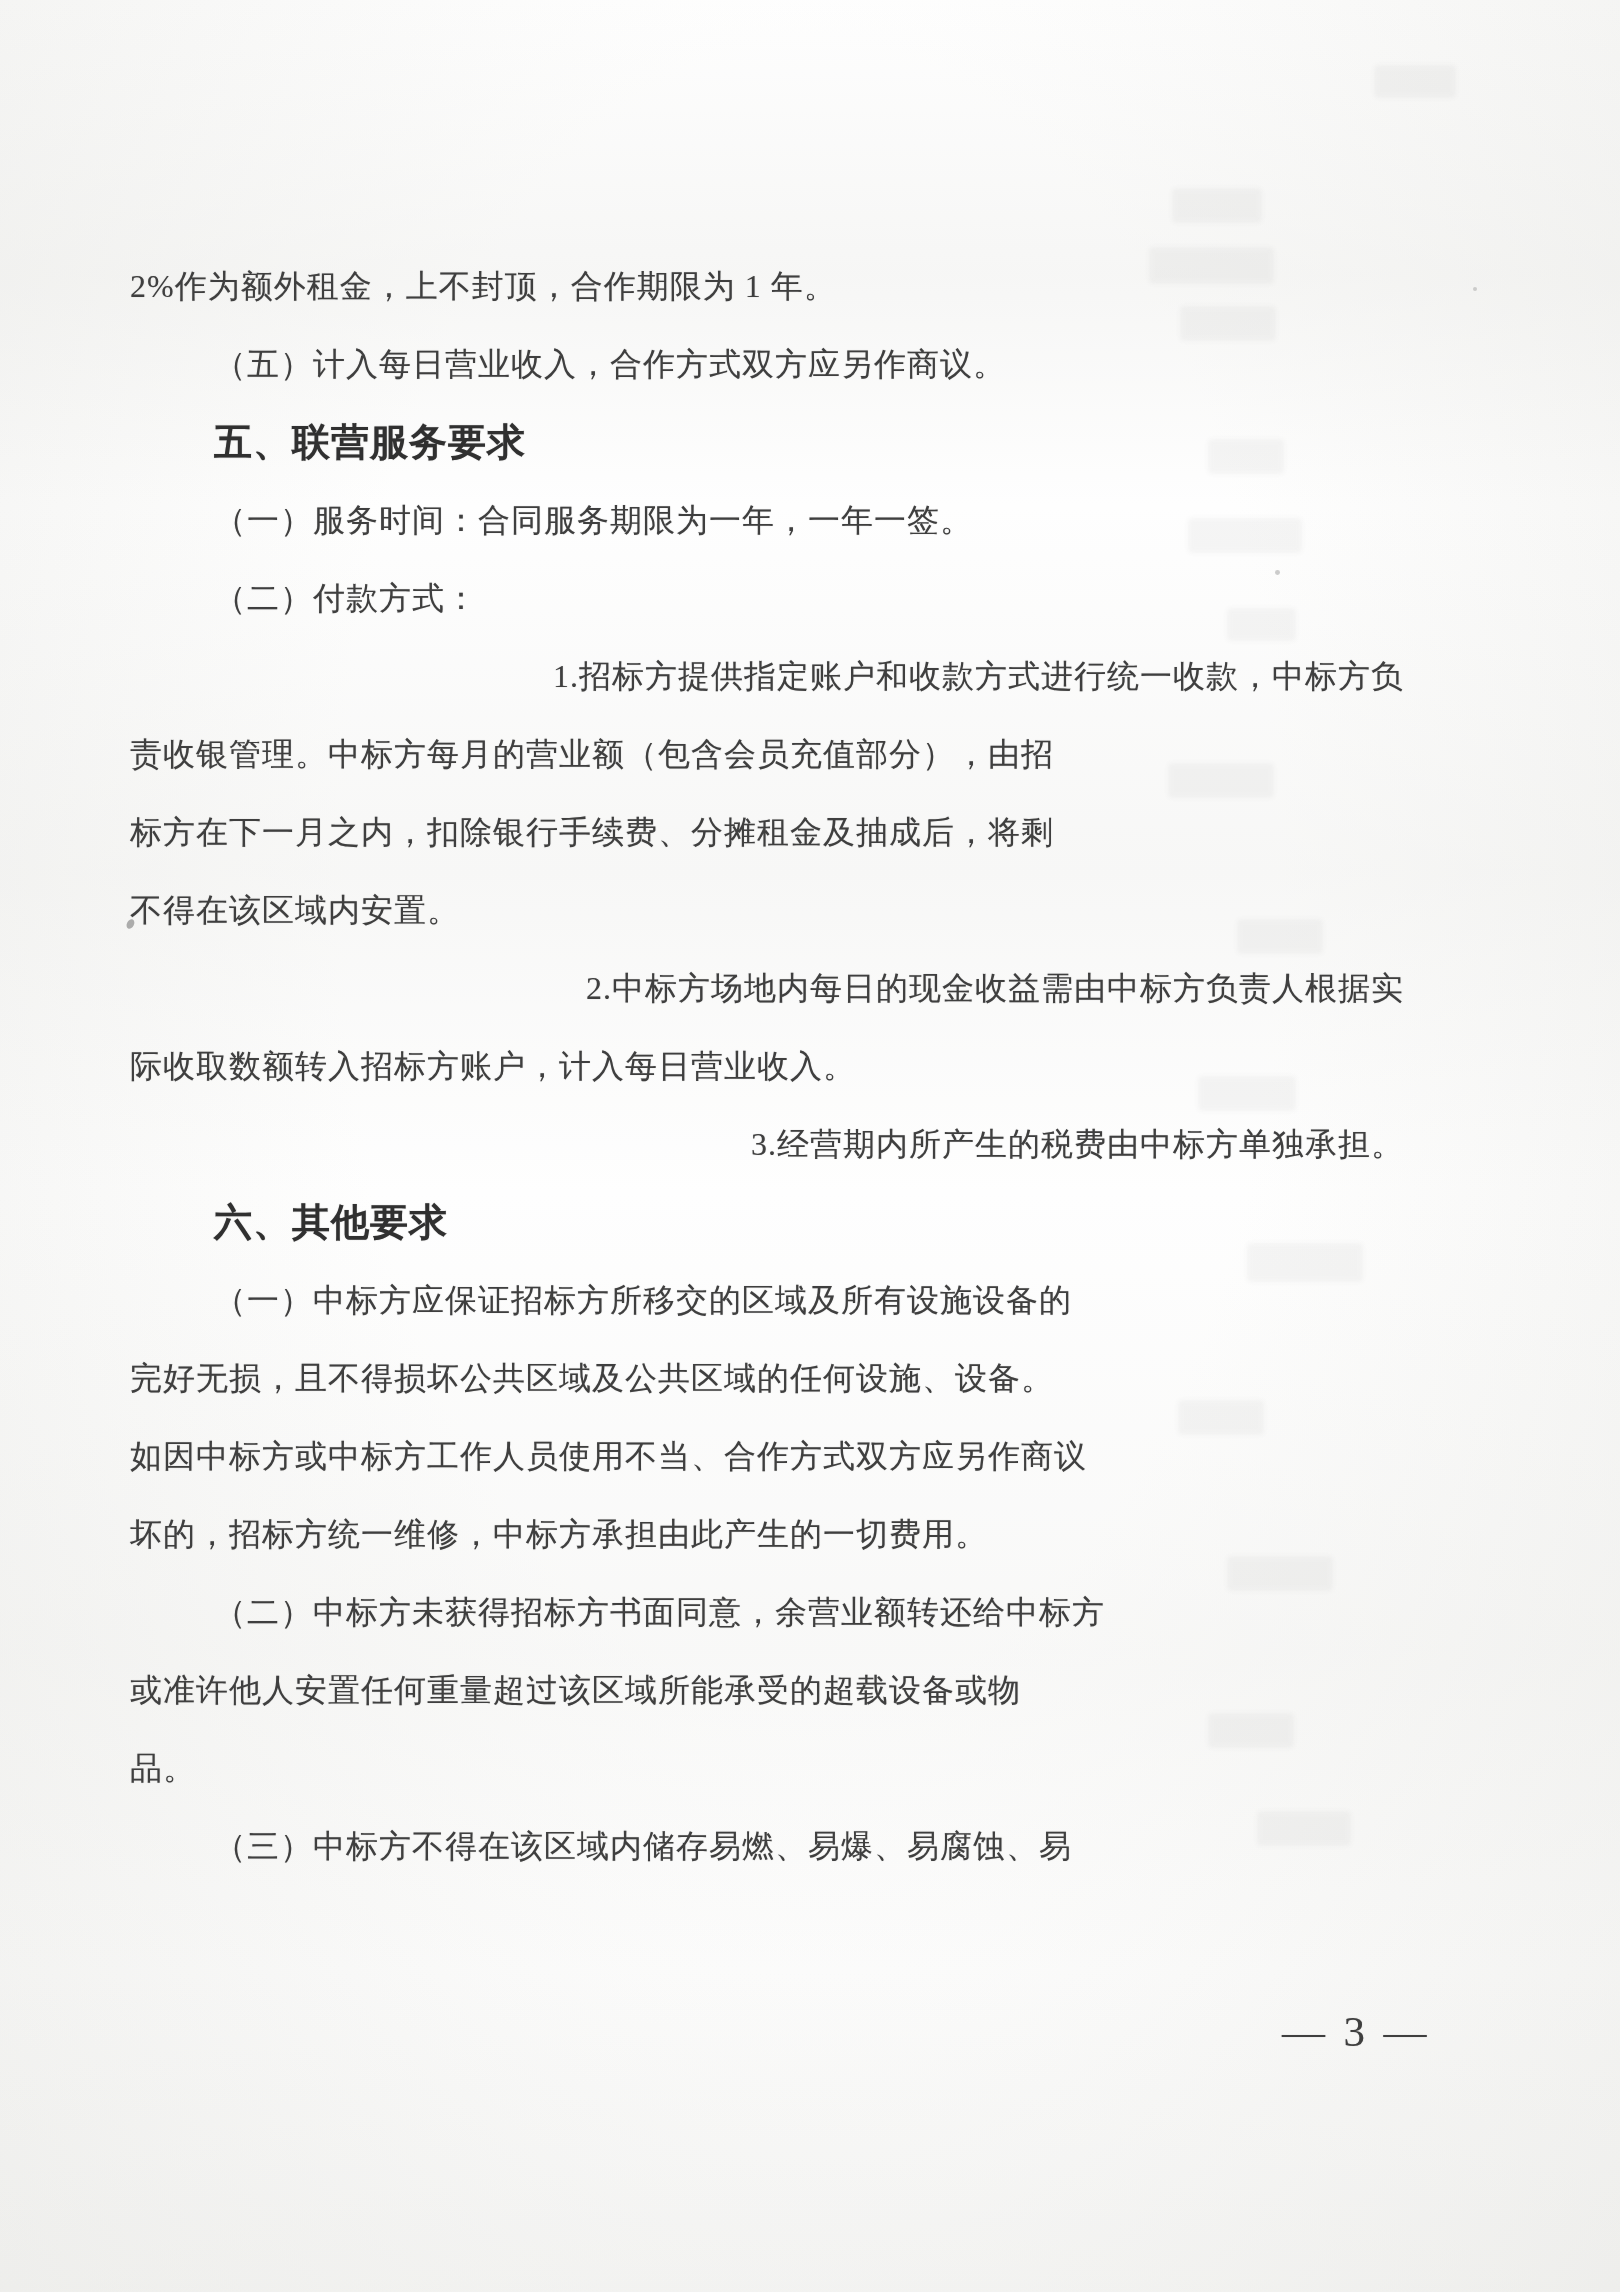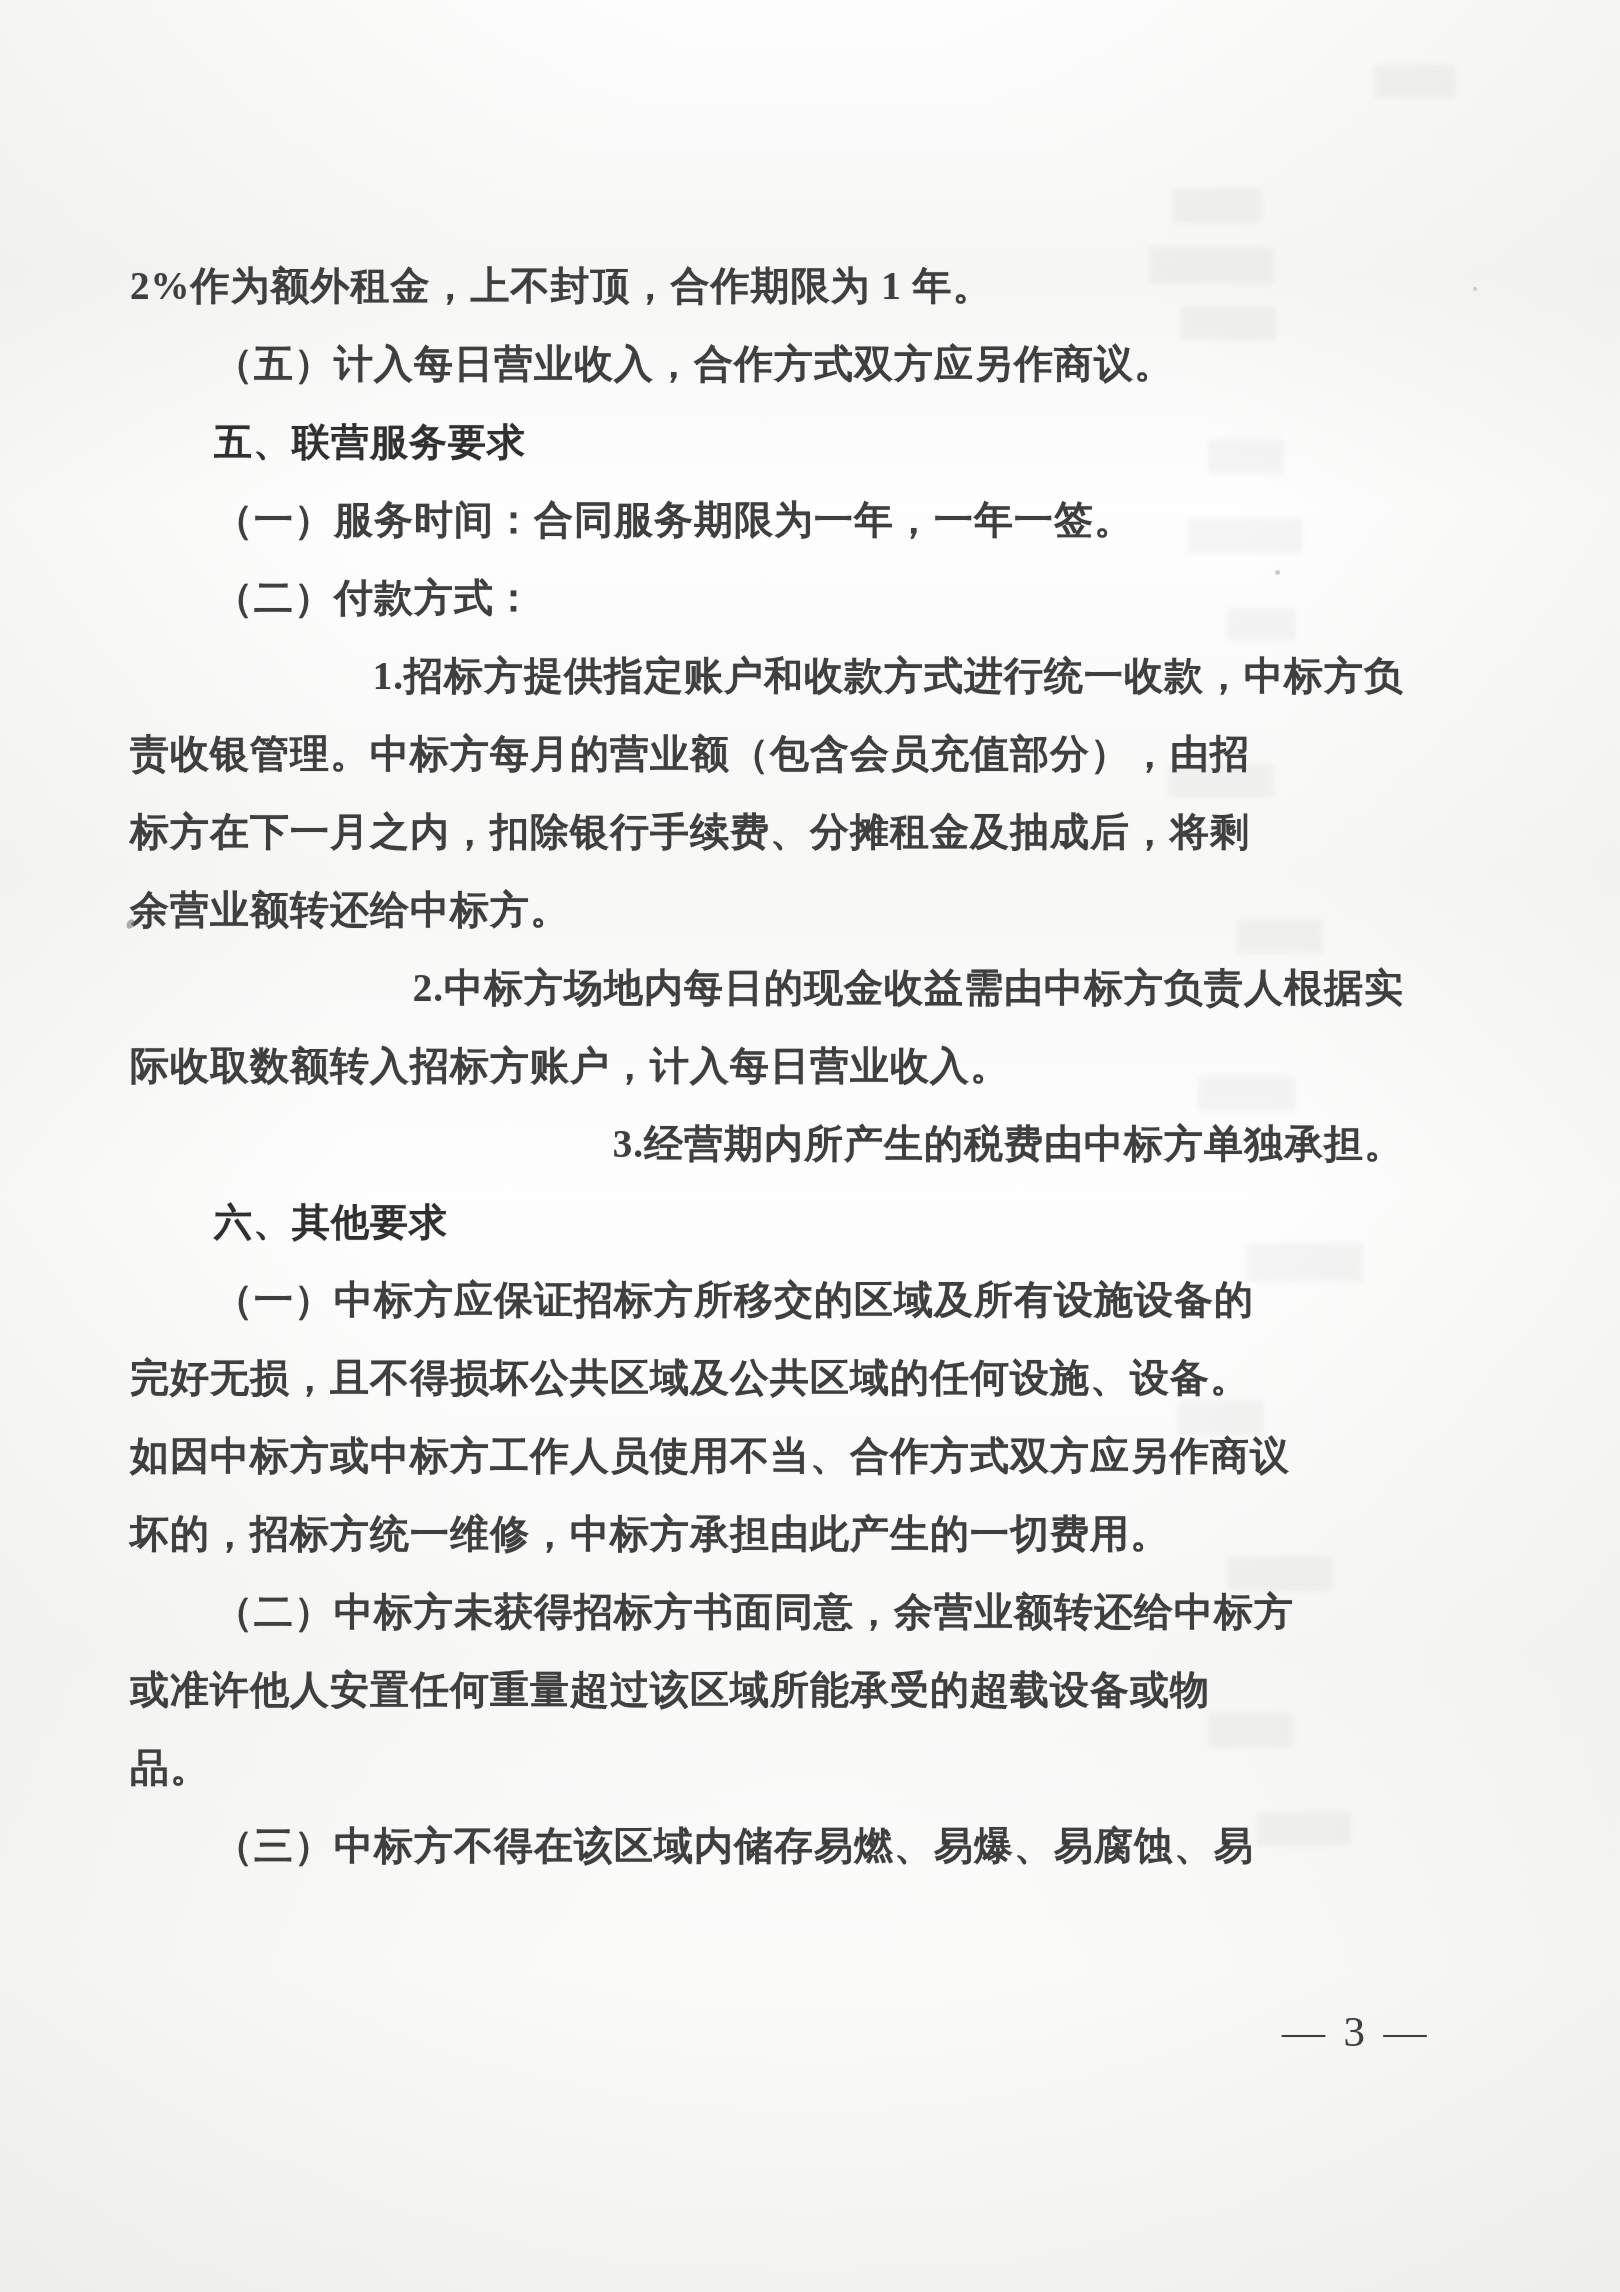--- a/index.html
+++ b/index.html
@@ -33,26 +33,25 @@
     pointer-events: none;
   }
   .doc-body {
     position: absolute;
     left: 130px; top: 247px;
     width: 1274px;
   }
   .line {
     height: 78px;
     line-height: 78px;
-    font-size: 39px;
+    font-size: 32px;
     letter-spacing: 1px;
     color: #3f3f3f;
     white-space: nowrap;
     text-shadow: 0 0 1px rgba(63,63,63,0.35);
-    font-weight: bold;
   }
   .line.heading {
     font-family: "Liberation Sans", "DejaVu Sans", sans-serif;
     font-weight: 700;
     font-size: 38px;
     color: #303030;
     text-shadow: 0 0 1px rgba(40,40,40,0.45);
   }
   .indent-none { padding-left: 0; }
   .indent-para { padding-left: 84px; }
@@ -93,21 +92,21 @@
 
   <div class="doc-body">
       <div class="line body indent-none">2%作为额外租金，上不封顶，合作期限为 1 年。</div>
       <div class="line body indent-para">（五）计入每日营业收入，合作方式双方应另作商议。</div>
       <div class="line heading indent-para">五、联营服务要求</div>
       <div class="line body indent-para">（一）服务时间：合同服务期限为一年，一年一签。</div>
       <div class="line body indent-para">（二）付款方式：</div>
       <div class="line body indent-num">1.招标方提供指定账户和收款方式进行统一收款，中标方负</div>
       <div class="line body indent-none">责收银管理。中标方每月的营业额（包含会员充值部分），由招</div>
       <div class="line body indent-none">标方在下一月之内，扣除银行手续费、分摊租金及抽成后，将剩</div>
-      <div class="line body indent-none">余营业额转还给中标方。</div>
+      <div class="line body indent-none">不得在该区域内安置。</div>
       <div class="line body indent-num">2.中标方场地内每日的现金收益需由中标方负责人根据实</div>
       <div class="line body indent-none">际收取数额转入招标方账户，计入每日营业收入。</div>
       <div class="line body indent-num">3.经营期内所产生的税费由中标方单独承担。</div>
       <div class="line heading indent-para">六、其他要求</div>
       <div class="line body indent-para">（一）中标方应保证招标方所移交的区域及所有设施设备的</div>
       <div class="line body indent-none">完好无损，且不得损坏公共区域及公共区域的任何设施、设备。</div>
       <div class="line body indent-none">如因中标方或中标方工作人员使用不当、合作方式双方应另作商议</div>
       <div class="line body indent-none">坏的，招标方统一维修，中标方承担由此产生的一切费用。</div>
       <div class="line body indent-para">（二）中标方未获得招标方书面同意，余营业额转还给中标方</div>
       <div class="line body indent-none">或准许他人安置任何重量超过该区域所能承受的超载设备或物</div>

